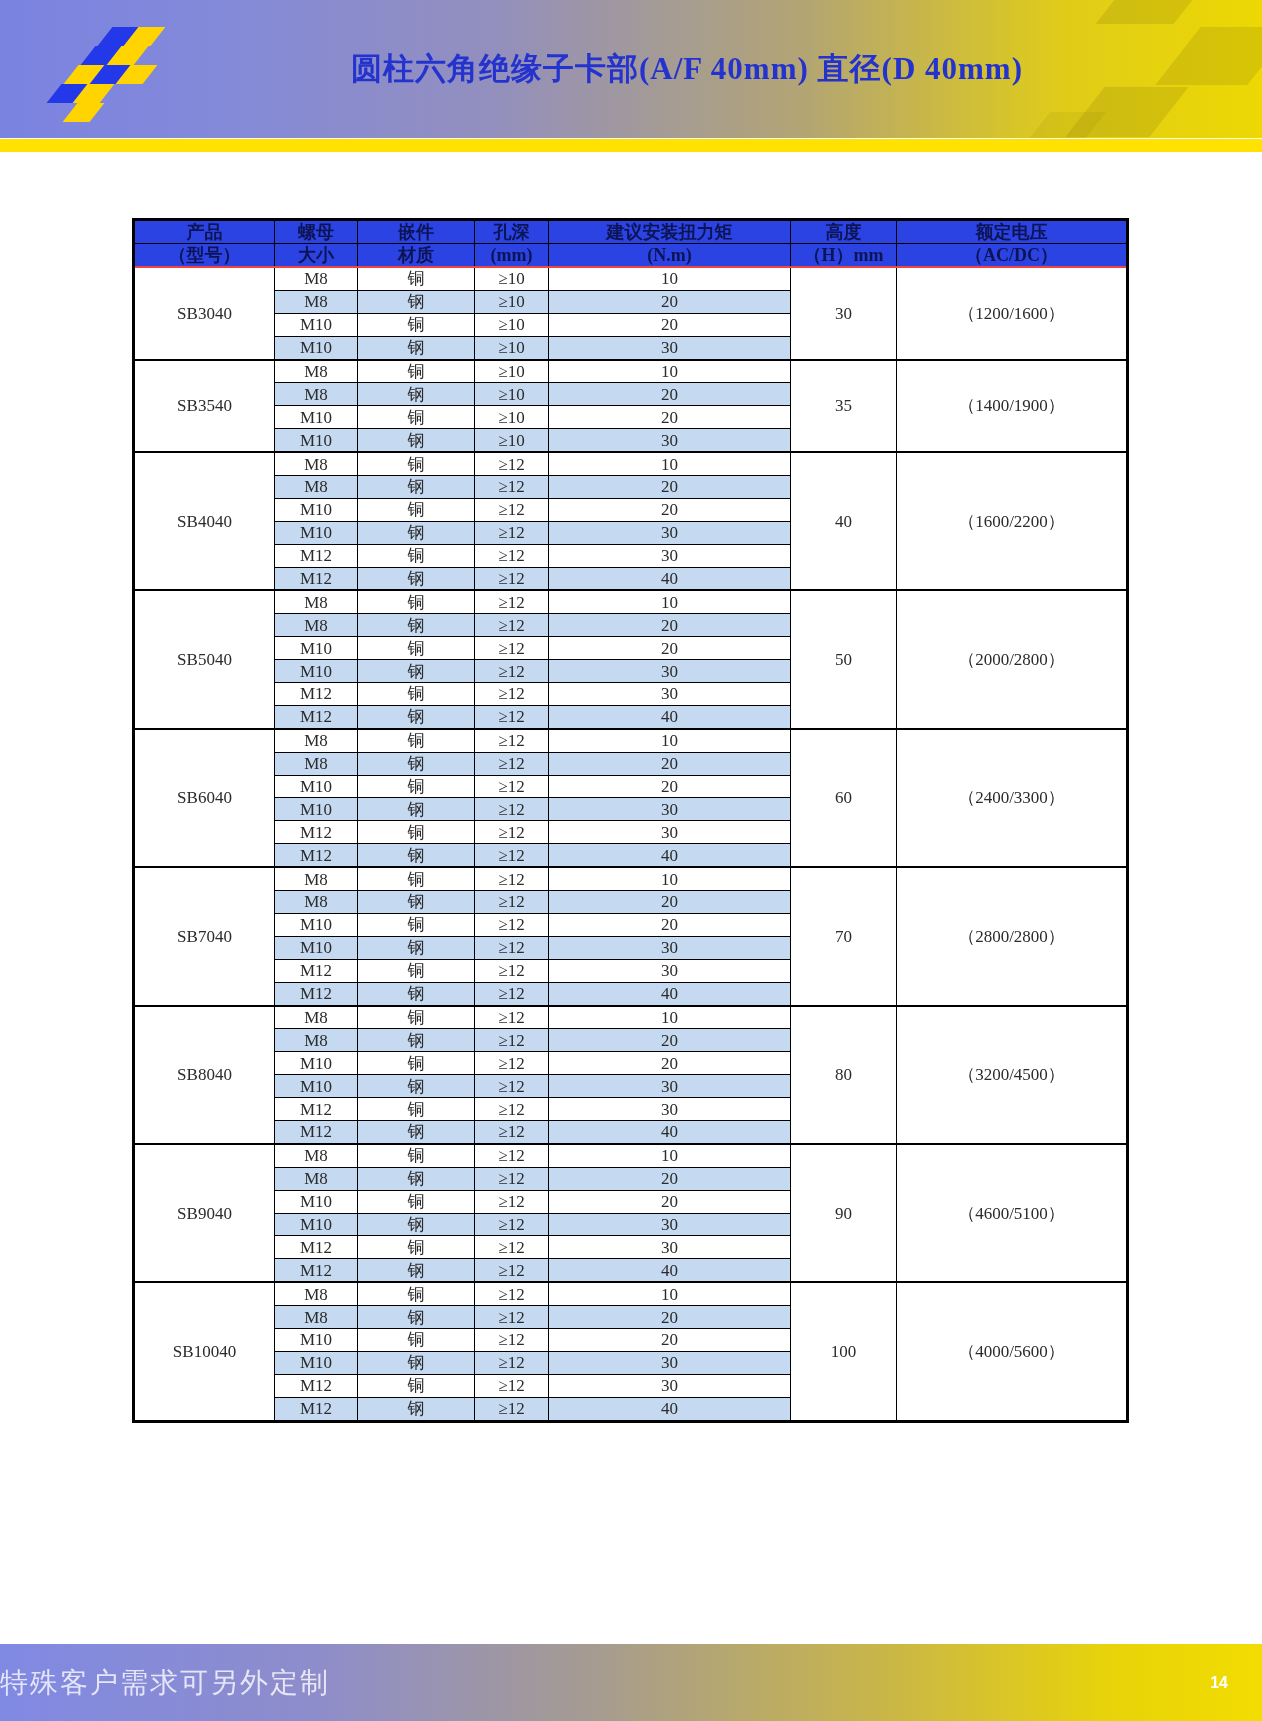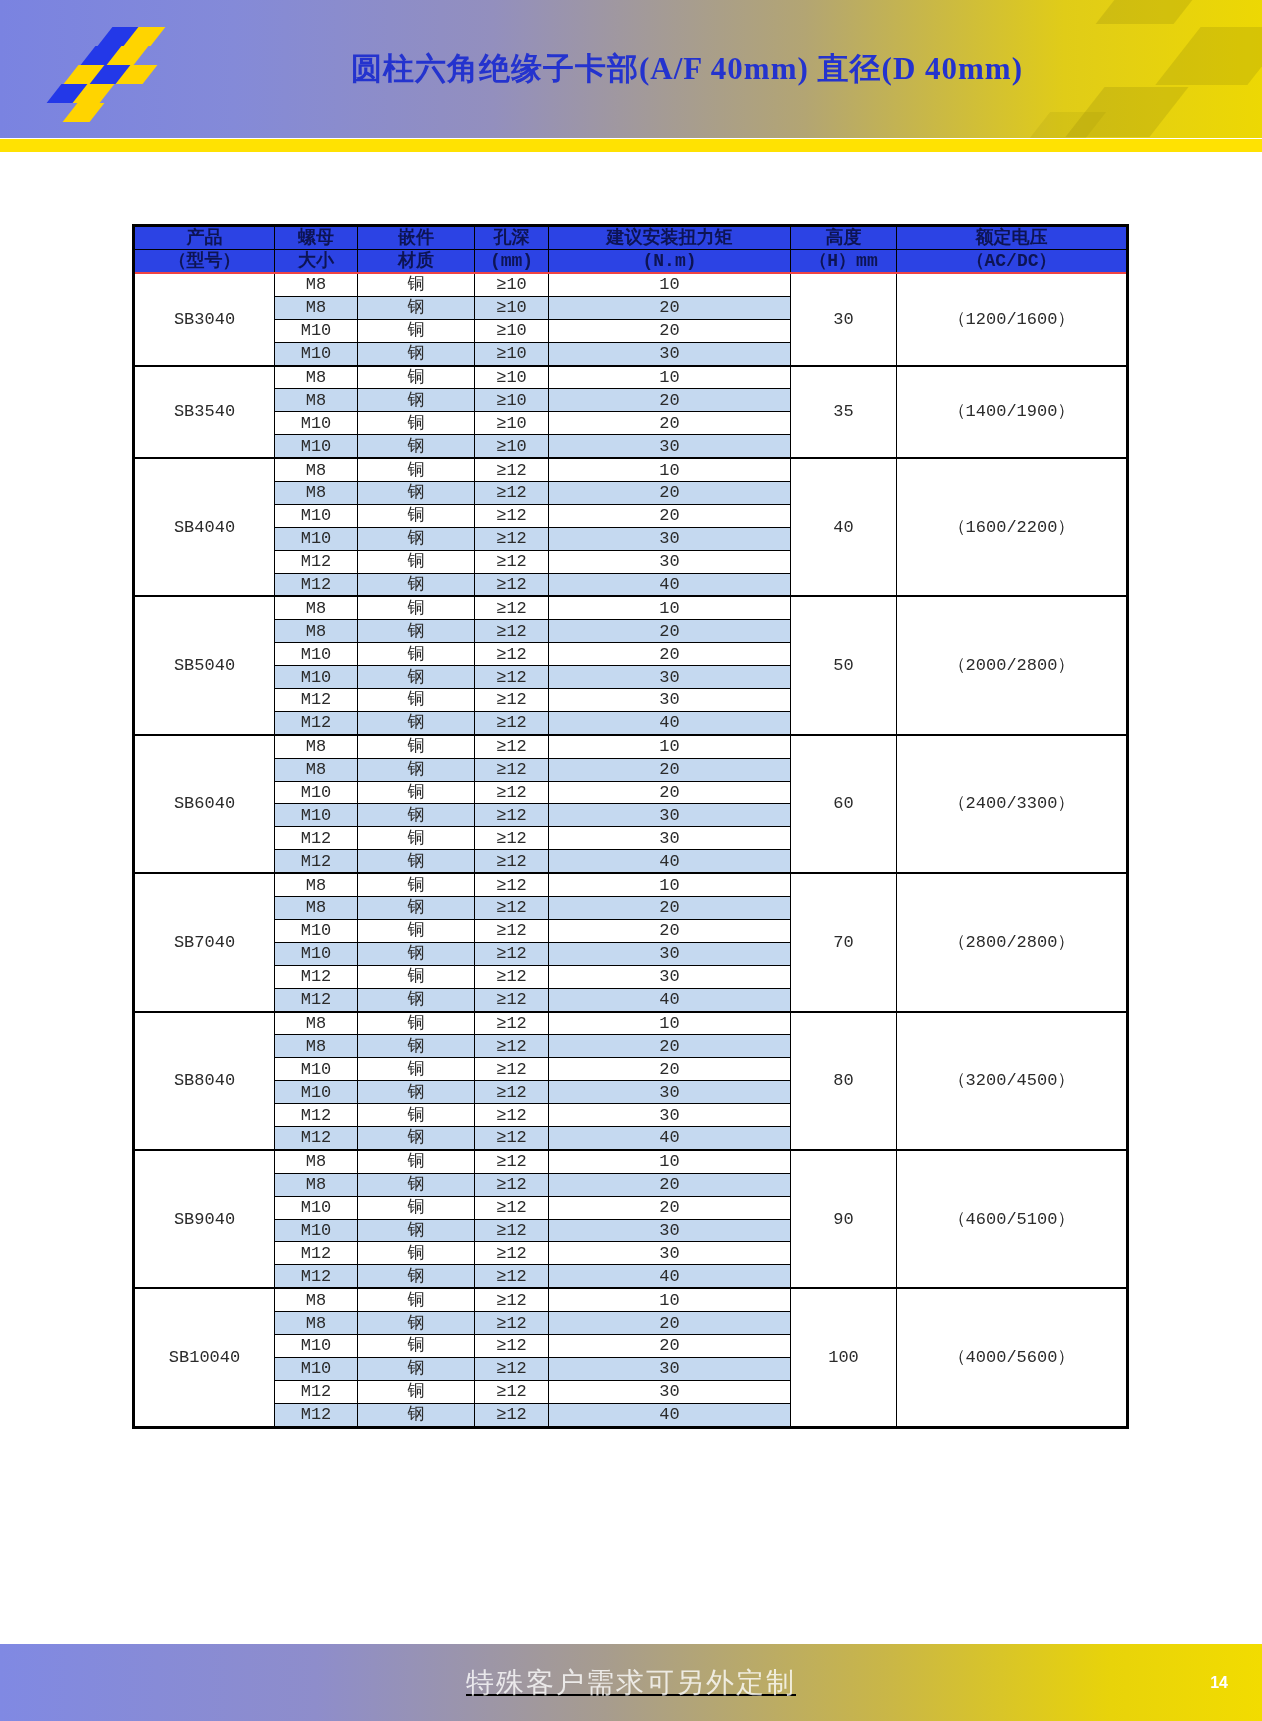--- a/index.html
+++ b/index.html
@@ -32,21 +32,21 @@
     letter-spacing:1px;white-space:nowrap;margin-left:40px;
   }
   
   .logo{position:absolute;left:0;top:0;width:200px;height:138px;}
   .logo .cell{position:absolute;width:27px;height:19px;transform:skewX(-38deg);}
   .cell.b{background:var(--brand-blue);}
   .cell.y{background:var(--brand-yellow);}
   
   .deco{position:absolute;transform:skewX(-38deg);background:rgba(130,120,10,0.20);}
   
-  .table-wrap{position:absolute;left:132px;top:224px;font-family:Liberation Mono, monospace;}
+  .table-wrap{position:absolute;left:132px;top:218px;}
   table.spec{
     border-collapse:collapse;table-layout:fixed;width:994px;
     border:3px solid #000;
   }
   table.spec col.c1{width:141px}
   table.spec col.c2{width:83px}
   table.spec col.c3{width:117px}
   table.spec col.c4{width:74px}
   table.spec col.c5{width:242px}
   table.spec col.c6{width:106px}
@@ -63,21 +63,21 @@
     height:21.9px;background:#fff;
   }
   table.spec tr.group-first td{border-top:2px solid #000;}
   table.spec tr.striped td.data{background:var(--stripe-blue);}
   td.model{font-size:18px;}
   td.merged{font-size:18px;}
   
   .footer{
     position:absolute;left:0;top:1644px;width:1262px;height:77px;
     background:linear-gradient(to right,#8089e3 0%,#8e8dcb 25%,#a79c8e 48%,#c9b648 70%,#e8d30a 88%,#f2dc00 100%);
-    display:flex;align-items:center;justify-content:center;text-decoration:underline;
+    display:flex;align-items:center;
   }
   .footer-note{font-size:28px;color:rgba(255,255,255,0.78);letter-spacing:2px;}
   .footer-page{
     position:absolute;right:34px;top:50%;transform:translateY(-50%);
     font-size:16px;font-weight:bold;color:#ffffff;
     font-family:"Liberation Sans","DejaVu Sans",sans-serif;
   }
 </style>
 </head>
 <body>

